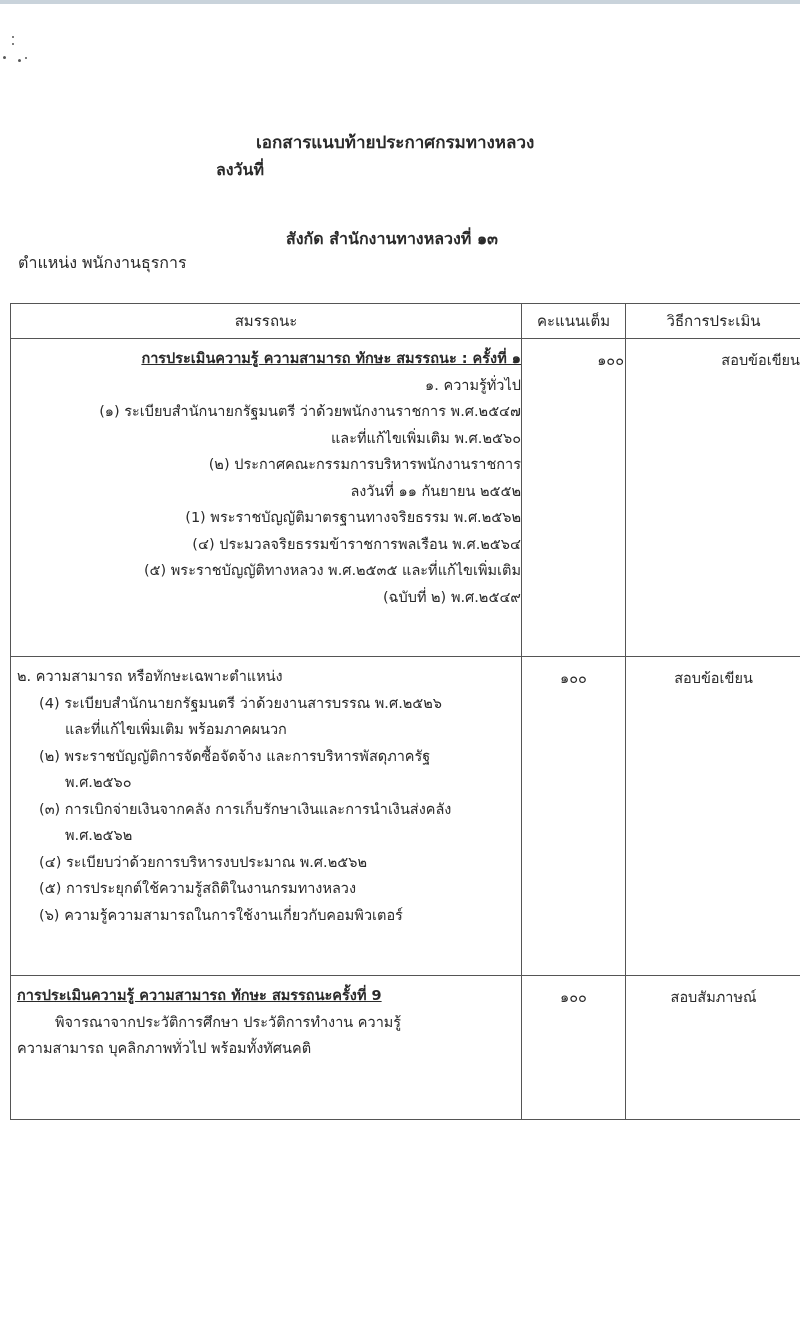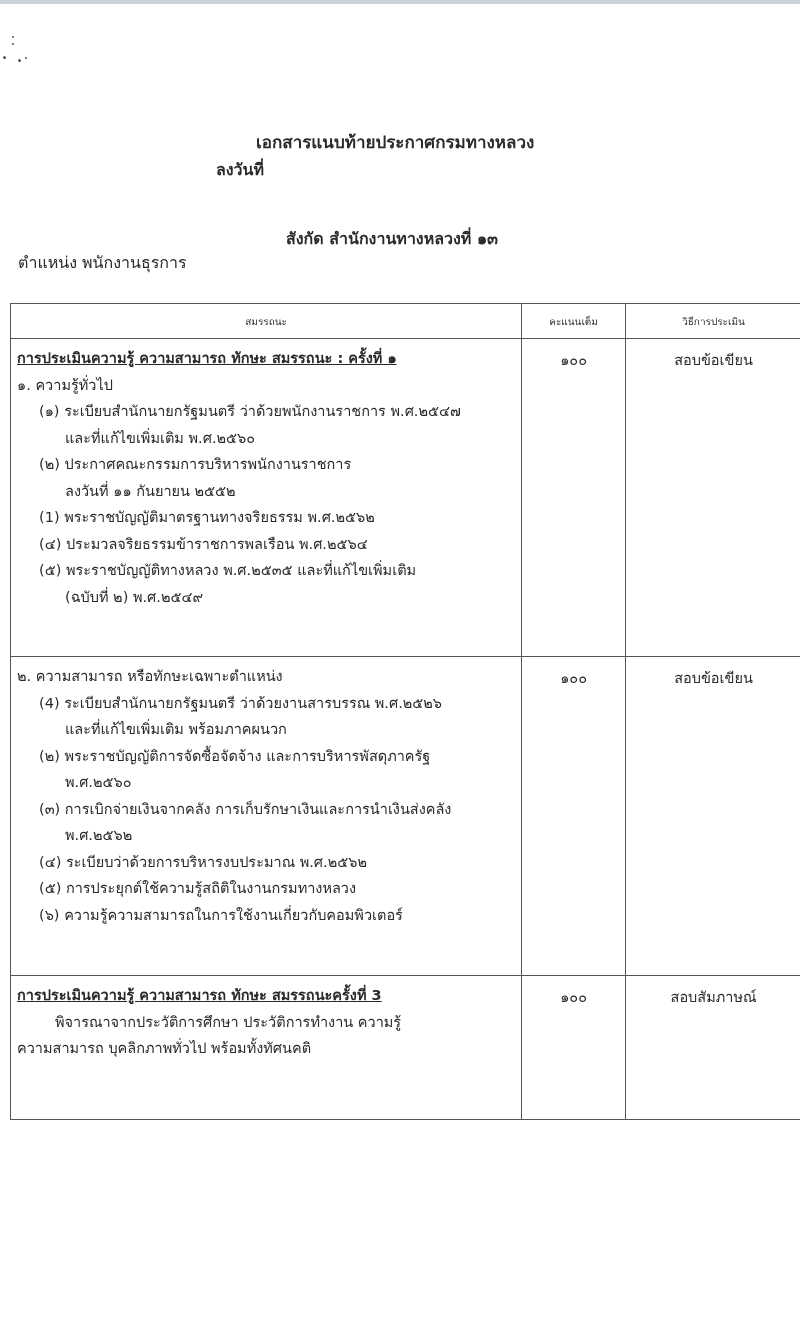--- a/index.html
+++ b/index.html
@@ -15,32 +15,32 @@
     .date-line { position: absolute; left: 216px; top: 27px; font-size: 16px; font-weight: bold; white-space: nowrap; }
     .date-label { display: inline-block; }
     .date-dots { display: inline-block; width: 286px; border-bottom: 2px dotted #333; height: 16px; position: relative; vertical-align: bottom; }
     .date-value { position: absolute; left: 12px; top: -10px; color: #3a3fb0; font-size: 18px; font-weight: normal; font-style: italic; letter-spacing: 1px; }
     .affil { position: absolute; left: 286px; top: 60px; font-size: 16px; font-weight: bold; white-space: nowrap; margin-top: 36px; }
     .position-line { position: absolute; left: 18px; top: 250px; font-size: 16px; font-weight: normal; }
     table.criteria {
       position: absolute; left: 10px; top: 303px; width: 792px; border-collapse: collapse; font-size: 14.5px;
     }
     table.criteria th, table.criteria td { border: 1.3px solid #555; vertical-align: top; }
-    table.criteria th { height: 32px; font-weight: normal; font-size: 10px; text-align: center; vertical-align: middle; }
+    table.criteria th { height: 32px; font-weight: normal; font-size: 15px; text-align: center; vertical-align: middle; }
     .col-comp { width: 515px; }
     .col-score { width: 102px; }
     .col-method { width: 175px; }
     td.comp { padding: 6px 0 0 6px; line-height: 26.5px; }
     td.score, td.method { text-align: center; padding-top: 8px; line-height: 26px; }
     .section-heading { text-decoration: underline; font-weight: bold; }
     .lvl1 { padding-left: 0; }
     .lvl2 { padding-left: 22px; }
     .lvl3 { padding-left: 48px; }
     .para-indent { padding-left: 38px; }
-    .row1 td { height: 308px; }
+    .row1 td { height: 308px; text-align: right; }
     .row2 td { height: 309px; }
     .row3 td { height: 134px; }
   </style>
 </head>
 <body>
 
 <div class="top-strip"></div>
 <div class="specks">
   <span class="speck" style="left:12px;top:6px;width:2px;height:2px;"></span>
   <span class="speck" style="left:12px;top:13px;width:2px;height:2px;"></span>
@@ -95,21 +95,21 @@
         <div class="lvl3">พ.ศ.๒๕๖๒</div>
         <div class="lvl2">(๔) ระเบียบว่าด้วยการบริหารงบประมาณ พ.ศ.๒๕๖๒</div>
         <div class="lvl2">(๕) การประยุกต์ใช้ความรู้สถิติในงานกรมทางหลวง</div>
         <div class="lvl2">(๖) ความรู้ความสามารถในการใช้งานเกี่ยวกับคอมพิวเตอร์</div>
       </td>
       <td class="score">๑๐๐</td>
       <td class="method">สอบข้อเขียน</td>
     </tr>
     <tr class="row3">
       <td class="comp">
-        <div class="section-heading">การประเมินความรู้ ความสามารถ ทักษะ สมรรถนะครั้งที่ 3</div>
+        <div class="section-heading">การประเมินความรู้ ความสามารถ ทักษะ สมรรถนะครั้งที่ 9</div>
         <div class="para-indent">พิจารณาจากประวัติการศึกษา ประวัติการทำงาน ความรู้</div>
         <div class="lvl1">ความสามารถ บุคลิกภาพทั่วไป พร้อมทั้งทัศนคติ</div>
       </td>
       <td class="score">๑๐๐</td>
       <td class="method">สอบสัมภาษณ์</td>
     </tr>
   </tbody>
 </table>
 
 </body></html>

